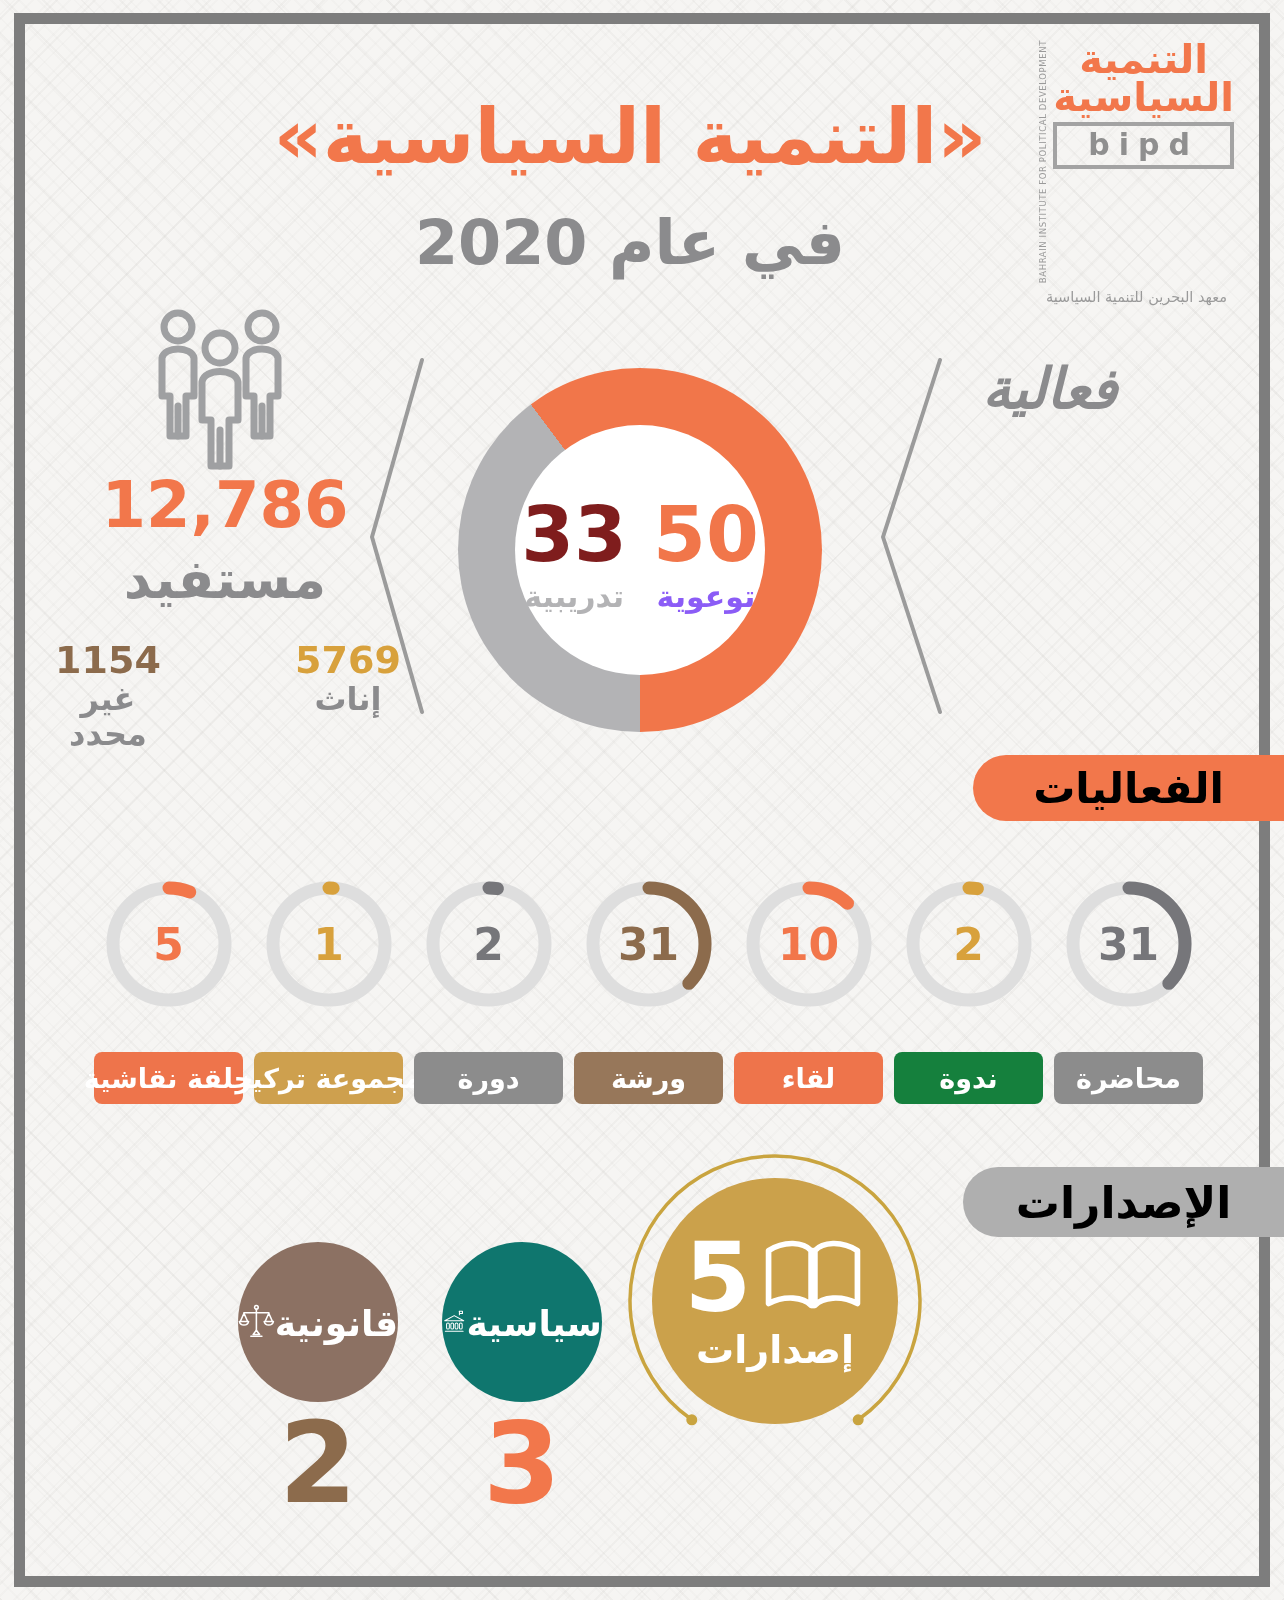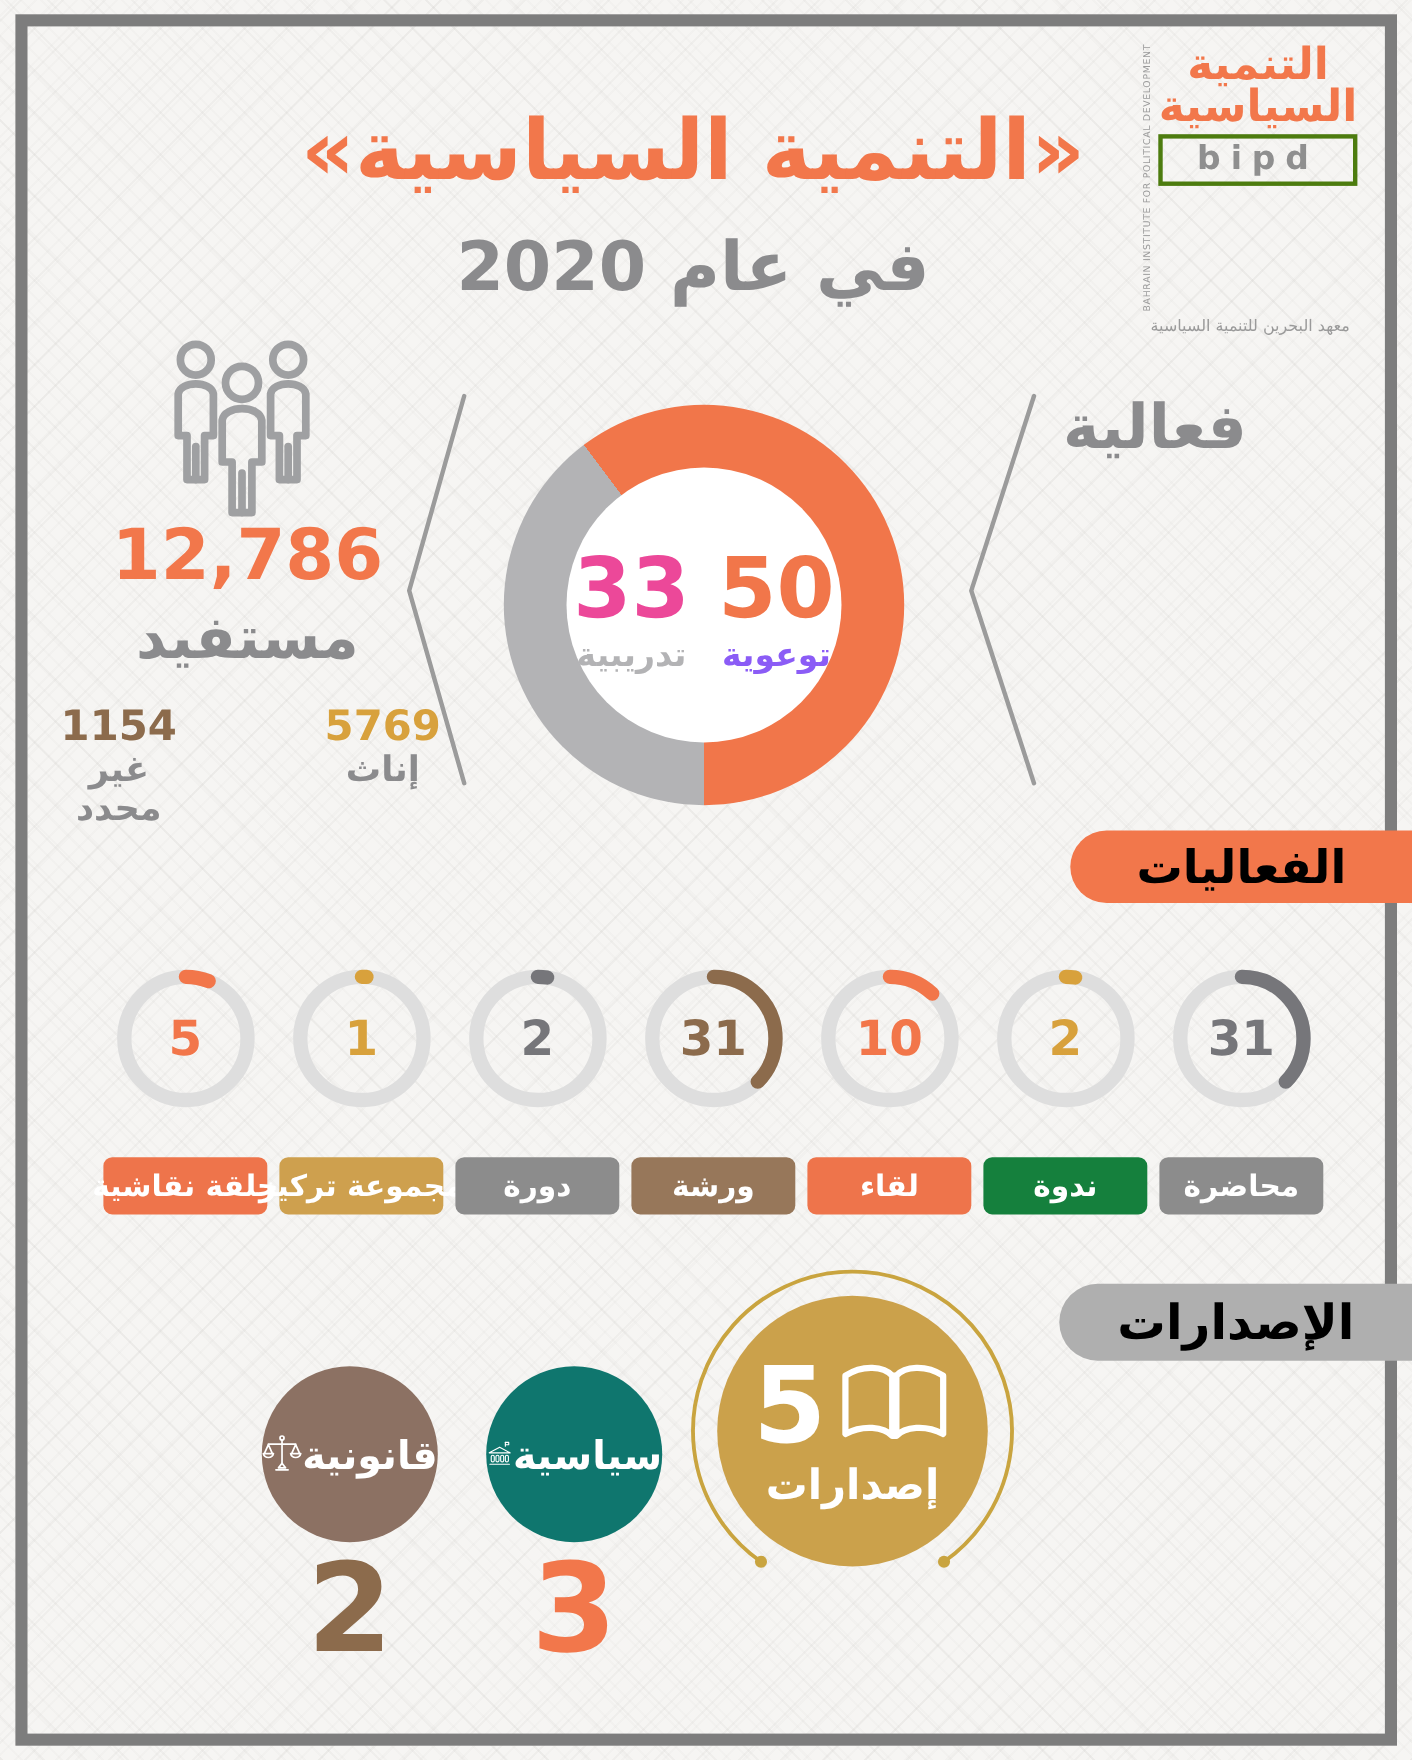--- a/index.html
+++ b/index.html
@@ -25,21 +25,21 @@
          color:#8b8b8d;font-size:62px;font-weight:bold;}
 
   
   .logo{right:50px;top:40px;width:195px;}
   .logo-row{display:flex;flex-direction:row-reverse;align-items:stretch;gap:5px;}
   .logo-en{writing-mode:vertical-rl;transform:rotate(180deg);font-size:8.5px;color:#9a9a9a;
            letter-spacing:.6px;text-align:center;white-space:nowrap;}
   .logo-col{flex:1;}
   .logo-kufic{color:#f2774b;font-size:40px;font-weight:800;line-height:.95;text-align:center;
               direction:rtl;letter-spacing:1px;}
-  .logo-bipd{border:4px solid #4d7c0f;color:#8f8f8f;font-weight:800;font-size:30px;
+  .logo-bipd{border:4px solid #a3a3a3;color:#8f8f8f;font-weight:800;font-size:30px;
              letter-spacing:9px;text-align:center;padding:1px 0 3px 0;margin-top:6px;}
   .logo-ar{color:#9a9a9a;font-size:14.5px;text-align:center;direction:rtl;margin-top:6px;}
 
   
   .people-svg{left:138px;top:298px;}
   .benef-total{left:55px;top:468px;width:340px;text-align:center;color:#f2774b;
                font-size:64px;font-weight:800;}
   .benef-label{left:55px;top:548px;width:340px;text-align:center;color:#8b8b8d;
                font-size:54px;font-weight:800;direction:rtl;}
   .benef-row{left:52px;top:638px;width:352px;display:flex;direction:rtl;justify-content:space-between;}
@@ -53,21 +53,21 @@
   .donut-content{position:absolute;left:0;top:52%;width:100%;transform:translateY(-50%);
                  display:flex;justify-content:center;gap:26px;}
   .donut-col{text-align:center;}
   .donut-num{font-size:76px;font-weight:800;line-height:1;}
   .donut-lab{font-size:30px;font-weight:800;margin-top:6px;direction:rtl;}
   .chev{stroke:#9b9b9b;stroke-width:4;fill:none;stroke-linecap:round;stroke-linejoin:round;}
 
   
   .events-total{left:915px;top:362px;width:270px;text-align:center;}
   .events-83{color:#f2774b;font-size:150px;font-weight:800;line-height:1.25;}
-  .events-83-label{color:#8b8b8d;font-size:56px;font-weight:800;margin-top:-6px;direction:rtl;}
+  .events-83-label{color:#8b8b8d;font-size:56px;font-weight:800;margin-top:-6px;direction:rtl;font-style:italic;}
 
   
   .banner{height:66px;right:0;display:flex;align-items:center;justify-content:center;
           color:#000000;font-weight:800;direction:rtl;}
   .banner-events{top:755px;left:973px;background:#f2774b;border-radius:33px 0 0 33px;font-size:42px;}
   .banner-pubs{top:1167px;left:963px;height:70px;background:#afafaf;border-radius:35px 0 0 35px;font-size:44px;}
 
   
   .events-row{left:94px;top:878px;width:1112px;display:flex;gap:11px;}
   .etype-col{width:149px;}
@@ -140,21 +140,21 @@
   <polyline class="chev" points="56,4 6,181 56,356"></polyline>
 </svg>
 <svg class="abs z2" style="left:877px;top:356px" width="68" height="362" viewBox="0 0 68 362">
   <polyline class="chev" points="63,4 6,181 63,356"></polyline>
 </svg>
 
 <div class="abs z2 donut" id="donut" style="background: conic-gradient(from 180deg, rgb(179, 179, 181) 0deg, rgb(179, 179, 181) 143.13deg, rgb(241, 118, 74) 143.13deg, rgb(241, 118, 74) 360deg);">
   <div class="donut-hole">
     <div class="donut-content">
       <div class="donut-col">
-        <div class="donut-num" style="color:#ec4899">33</div>
+        <div class="donut-num" style="color:#7f1d1d">33</div>
         <div class="donut-lab" style="color:#b3b3b5">تدريبية</div>
       </div>
       <div class="donut-col">
         <div class="donut-num" style="color:#f1764a">50</div>
         <div class="donut-lab" style="color:#8b5cf6">توعوية</div>
       </div>
     </div>
   </div>
 </div>
 

